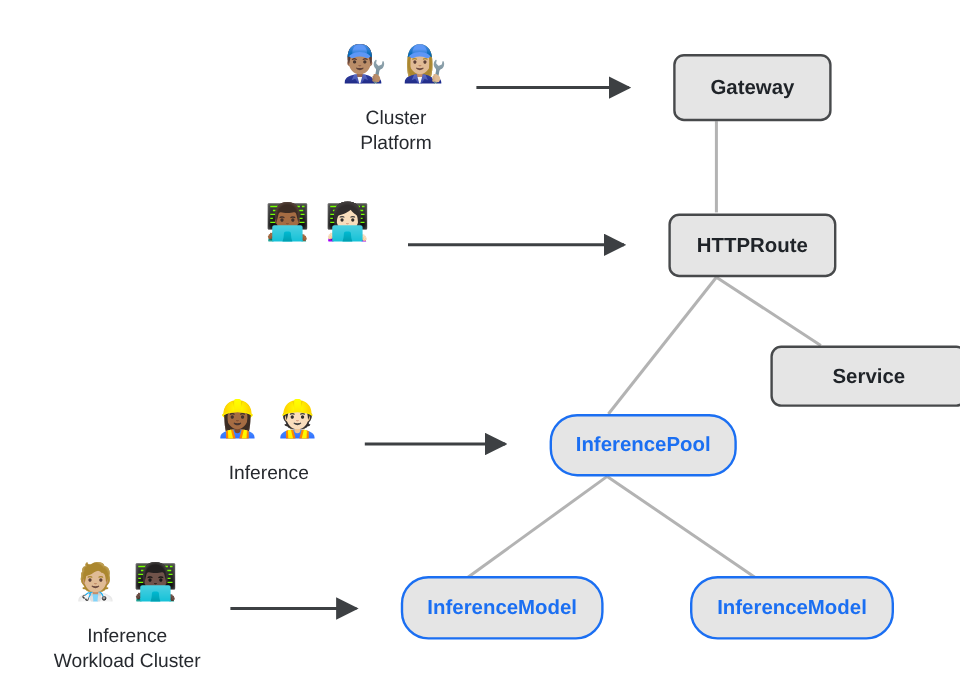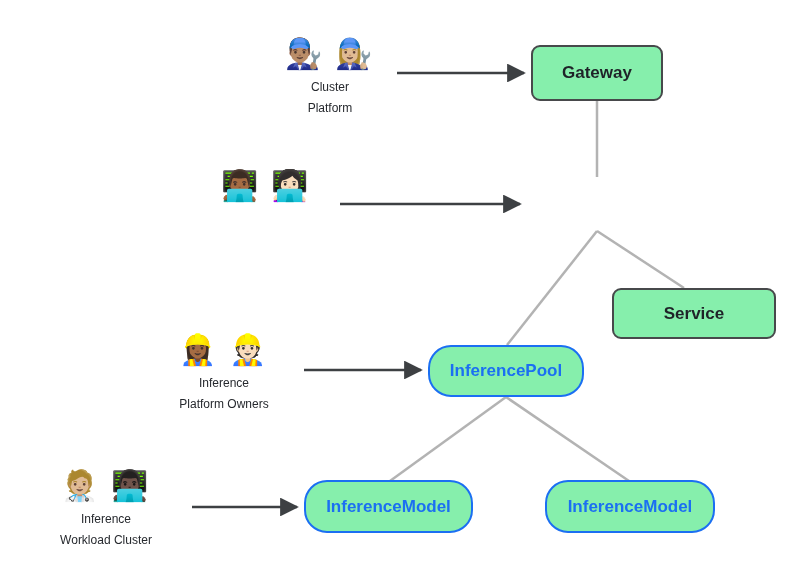--- a/index.html
+++ b/index.html
@@ -7,46 +7,47 @@
     position:relative;
     width:800px;height:572px;
     background:#ffffff;
     font-family:"Liberation Sans","DejaVu Sans",sans-serif;
     overflow:hidden;
   }
   svg.wires{position:absolute;left:0;top:0;width:800px;height:572px;}
 
   .node{
     position:absolute;
-    background:#86efac;
+    background:#e5e5e5;
     border:2px solid #47494b;
     border-radius:9px;
     display:flex;align-items:center;justify-content:center;
     font-weight:bold;
     font-size:17px;
     color:#1f2328;
     box-sizing:border-box;
+    margin-left:30px;
   }
   .node.blue{border-color:#1b6ff2;color:#1b6ff2;border-radius:23px;}
 
   .persona{
     position:absolute;
     display:flex;flex-direction:column;align-items:center;
     text-align:center;
     color:#26292e;
   }
   .persona .emojis{
     font-size:30px;
     line-height:40px;
     letter-spacing:2px;
     white-space:nowrap;
   }
   .persona .label{
-    margin-top:3px;
-    font-size:12px;
+    margin-top:14px;
+    font-size:16px;
     line-height:21px;
     color:#26292e;
   }
   .persona .label span{display:block;}
 </style>
 </head>
 <body>
 
 <div class="canvas">
 
@@ -78,36 +79,38 @@
   </div>
 
   <div class="persona" style="left:186px;top:166px;width:160px;">
     <div class="emojis">👨🏾‍💻 👩🏻‍💻</div>
   </div>
 
   <div class="persona" style="left:134px;top:330px;width:180px;">
     <div class="emojis">👷🏾‍♀️ 👷🏻</div>
     <div class="label">
       <span>Inference</span>
-      <span>Platform Owners</span>
     </div>
   </div>
 
   <div class="persona" style="left:16px;top:466px;width:180px;">
     <div class="emojis">🧑🏼‍⚕️ 👨🏿‍💻</div>
     <div class="label">
       <span>Inference</span>
       <span>Workload Cluster</span>
     </div>
   </div>
 
   <div class="node" style="left:531px;top:45px;width:132px;height:56px;">
     <span>Gateway</span>
   </div>
 
+  <div class="node" style="left:527px;top:178px;width:140px;height:53px;">
+    <span>HTTPRoute</span>
+  </div>
 
   <div class="node" style="left:612px;top:288px;width:164px;height:51px;">
     <span>Service</span>
   </div>
 
   <div class="node blue" style="left:428px;top:345px;width:156px;height:52px;">
     <span>InferencePool</span>
   </div>
 
   <div class="node blue" style="left:304px;top:480px;width:169px;height:53px;">

